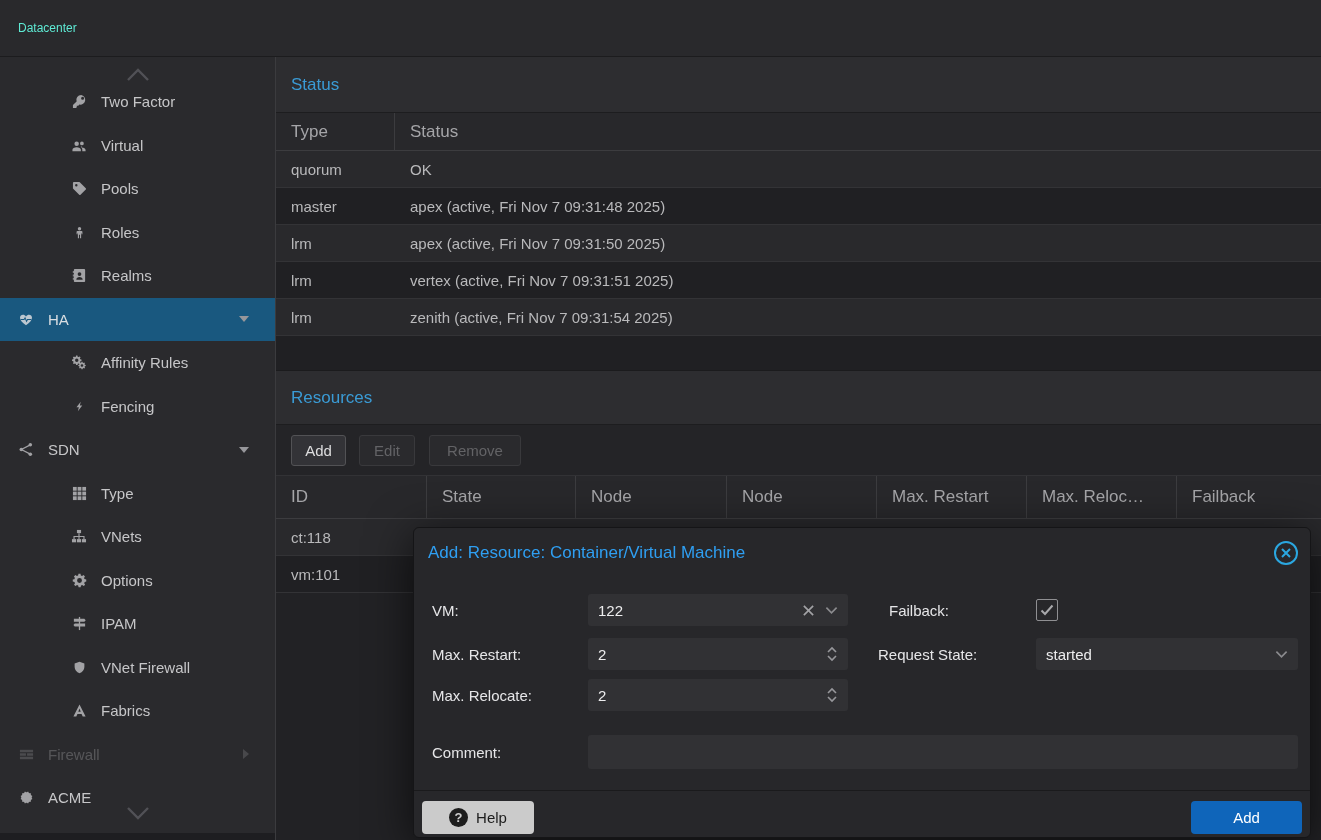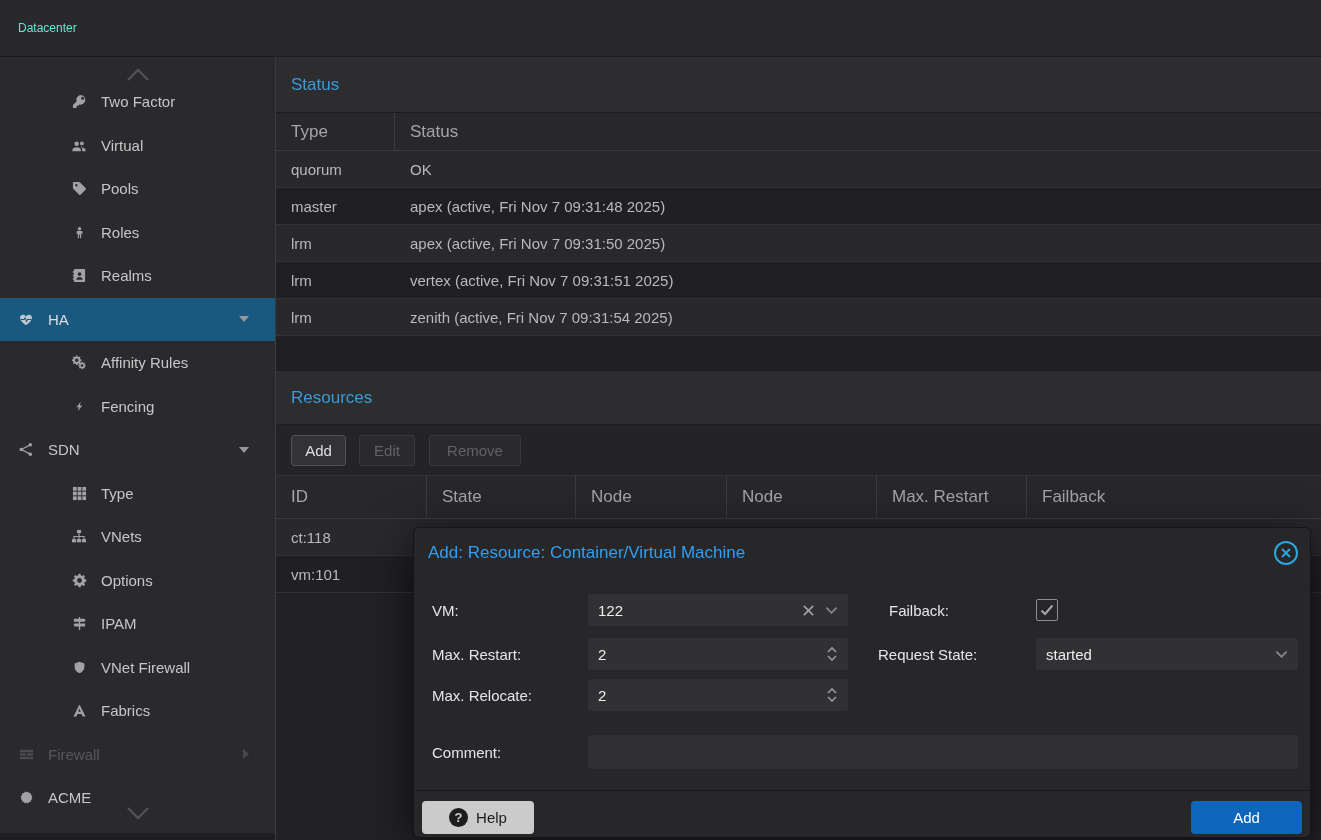--- a/index.html
+++ b/index.html
@@ -342,20 +342,21 @@
     <div class="btn disabled w-edit">Edit</div>
     <div class="btn disabled w-remove">Remove</div>
   </div>
 
   <div class="thead res-head">
     <div class="cell rc0">ID</div>
     <div class="cell rc1">State</div>
     <div class="cell rc2">Node</div>
     <div class="cell rc3">Node</div>
     <div class="cell rc4">Max. Restart</div>
+    <div class="cell rc5">Max. Reloc…</div>
     <div class="cell rc6">Failback</div>
   </div>
 
   <div class="trow light res-row">
     <div class="cell rc0">ct:118</div>
   </div>
   <div class="trow dark res-row">
     <div class="cell rc0">vm:101</div>
   </div>
 

